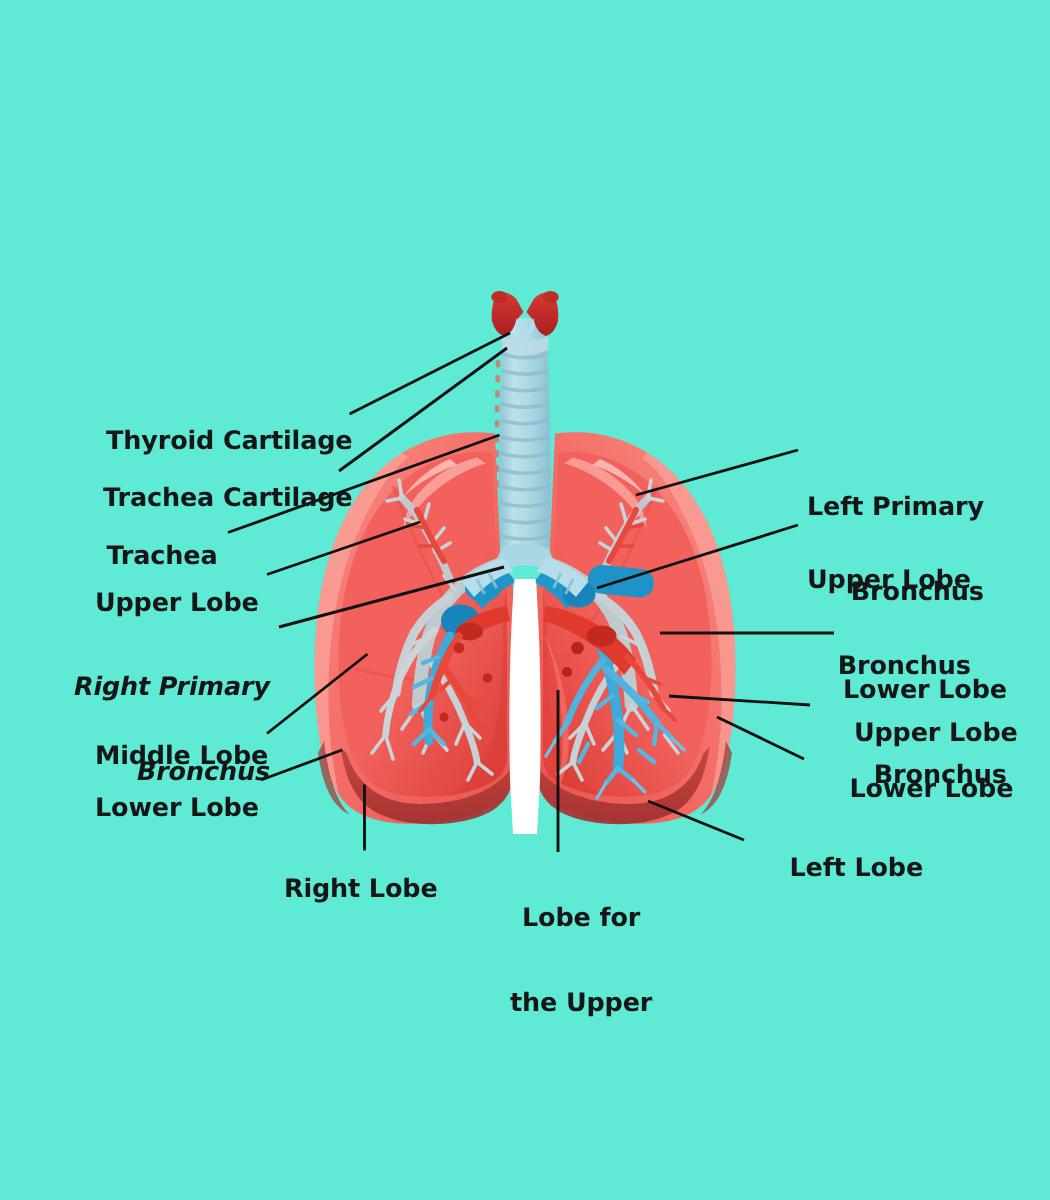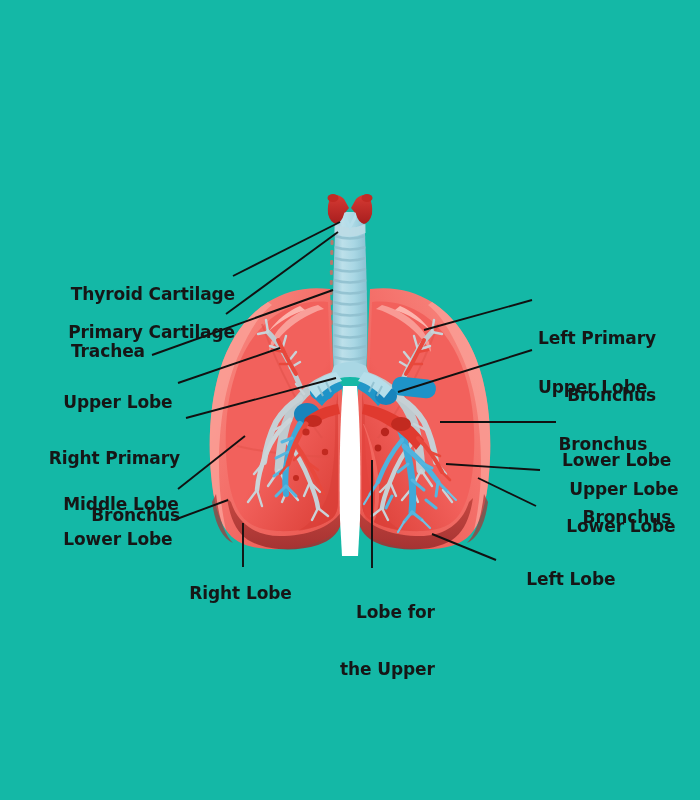--- a/index.html
+++ b/index.html
@@ -2,35 +2,35 @@
 <html><head>
 <meta charset="utf-8">
 <title>Lung Anatomy Diagram</title>
 <style>
   html,body{margin:0;padding:0;background:#ffffff;}
   body{
     width:700px;height:800px;
     font-family:"DejaVu Sans","Liberation Sans",sans-serif;
     overflow:hidden;position:relative;
   }
-  #stage{position:absolute;inset:0;width:700px;height:800px;background:#14b8a6;}
+  #stage{position:absolute;inset:0;width:700px;height:800px;background:#5eead4;}
   #figure{position:absolute;left:0;top:0;width:700px;height:800px;}
   .lbl{
     position:absolute;
     font-family:"DejaVu Sans","Liberation Sans",sans-serif;
     font-weight:700;
     font-size:17px;
     line-height:19px;
     color:#161616;
     letter-spacing:-0.1px;
     white-space:pre;
   }
   .lbl.r{text-align:right;}
   .lbl.l{text-align:right;}
-  .lbl.c{text-align:right;}
+  .lbl.c{text-align:center;}
 </style>
 </head>
 <body>
 
 <div id="stage">
 
   <svg id="figure" viewBox="0 0 700 800" xmlns="http://www.w3.org/2000/svg">
     <defs>
       <linearGradient id="gRightOuter" x1="0" y1="0" x2="1" y2="1">
         <stop offset="0%" stop-color="#F98F86"></stop>
@@ -369,32 +369,32 @@
       <line x1="243" y1="567" x2="243" y2="523"></line>
       <line x1="372" y1="568" x2="372" y2="460"></line>
     </g>
   </svg>
 
   <div class="lbl l" style="left:40px;top:266px;width:195px;">
     <span>Thyroid Cartilage</span>
   </div>
 
   <div class="lbl l" style="left:40px;top:304px;width:195px;">
-    <span>Primary Cartilage</span>
-  </div>
-
-  <div class="lbl l" style="left:40px;top:323px;width:105px;">
+    <span>Trachea Cartilage</span>
+  </div>
+
+  <div class="lbl l" style="left:40px;top:343px;width:105px;">
     <span>Trachea</span>
   </div>
 
   <div class="lbl l" style="left:40px;top:374px;width:131px;">
     <span>Upper Lobe</span>
   </div>
 
-  <div class="lbl l" style="left:40px;top:411px;width:140px;">
+  <div class="lbl l" style="left:40px;top:411px;width:140px;font-style:italic;">
     <div>Right Primary</div>
     <div style="text-align:right;">Bronchus</div>
   </div>
 
   <div class="lbl l" style="left:40px;top:476px;width:131px;">
     <span>Middle Lobe</span>
   </div>
 
   <div class="lbl l" style="left:40px;top:511px;width:127px;">
     <span>Lower Lobe</span>

